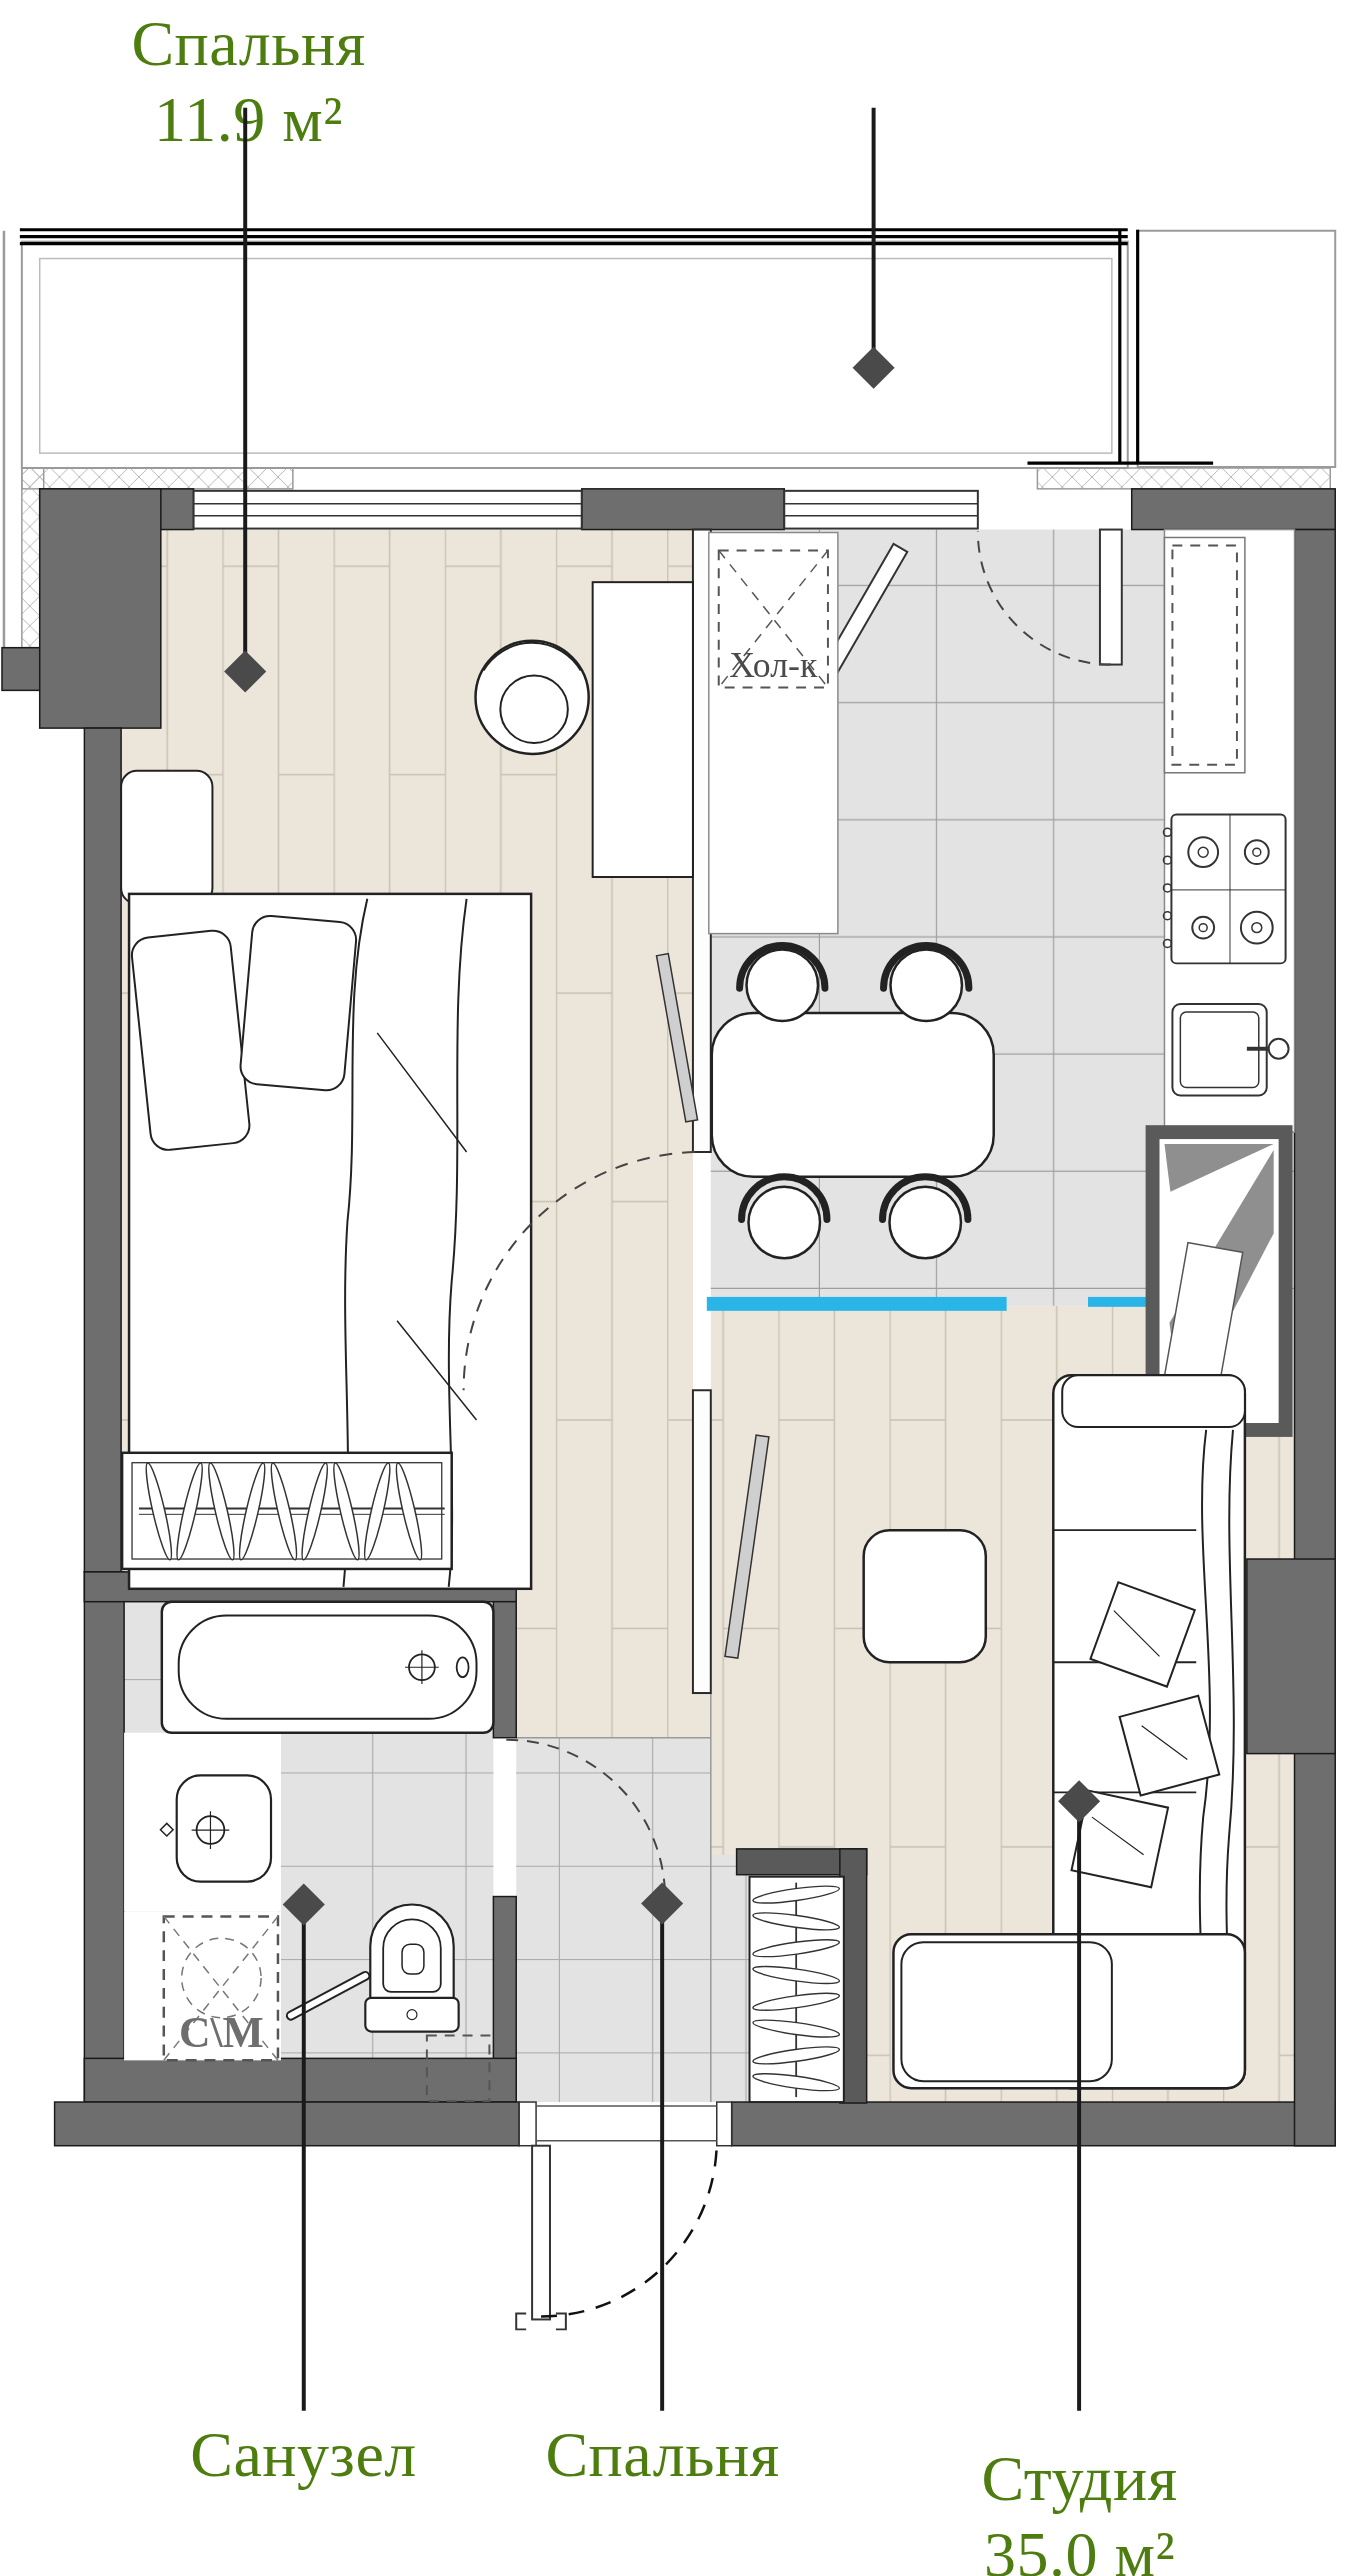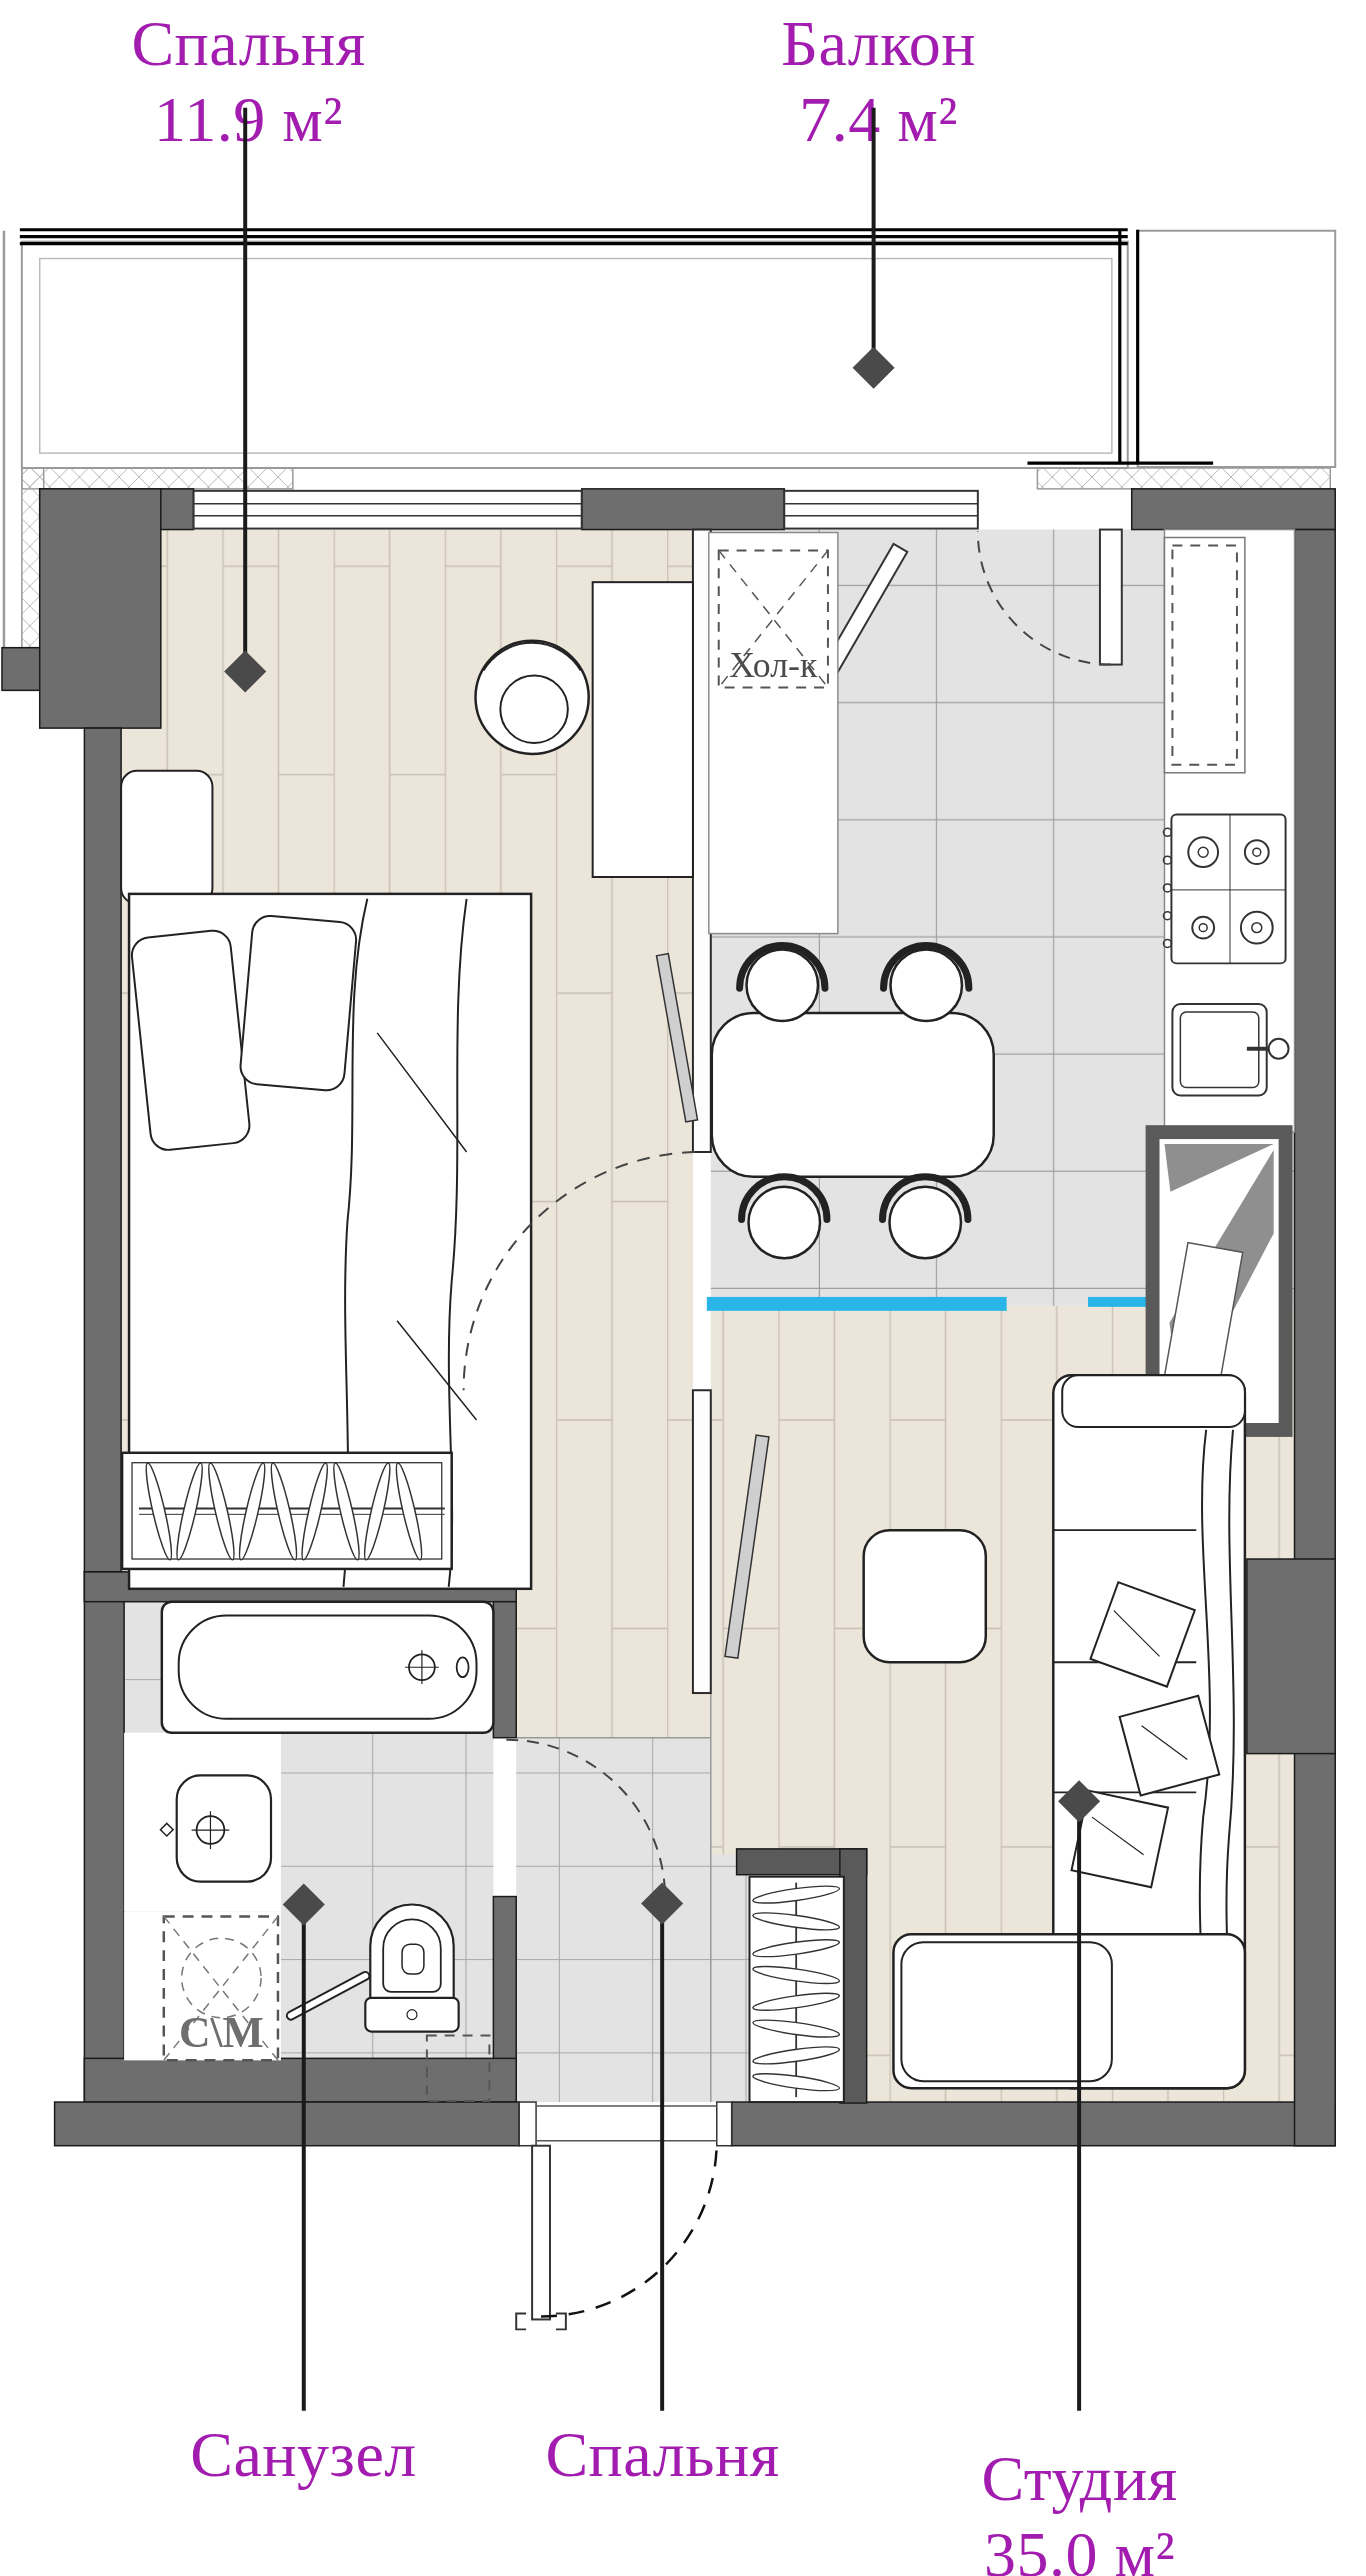--- a/index.html
+++ b/index.html
@@ -1,35 +1,31 @@
 <!DOCTYPE html>
 <html><head>
 <meta charset="utf-8">
 <style>
   html,body{margin:0;padding:0;background:#ffffff;}
   #stage{position:relative;width:1366px;height:2576px;background:#fff;overflow:hidden;
          font-family:"Liberation Serif", serif;}
-  .label{position:absolute;width:417px;text-align:center;color:#a21caf;
+  .label{position:absolute;width:417px;text-align:center;color:#4d7c0f;
          font-size:64px;line-height:1.18;letter-spacing:0.5px;}
   .label .area{display:block;}
   svg{position:absolute;left:0;top:0;}
   text{font-family:"Liberation Serif", serif;}
 </style>
 </head>
 <body>
 
 <div id="stage">
 
   <div class="label" style="left:40px;top:6px;">
     <span>Спальня</span>
     <span class="area">11.9 м²</span>
-  </div>
-  <div class="label" style="left:670px;top:6px;">
-    <span>Балкон</span>
-    <span class="area">7.4 м²</span>
   </div>
   <div class="label" style="left:95px;top:2417px;">
     <span>Санузел</span>
   </div>
   <div class="label" style="left:454px;top:2417px;">
     <span>Спальня</span>
   </div>
   <div class="label" style="left:871px;top:2417px;margin-top:24px;">
     <span>Студия</span>
     <span class="area">35.0 м²</span>

